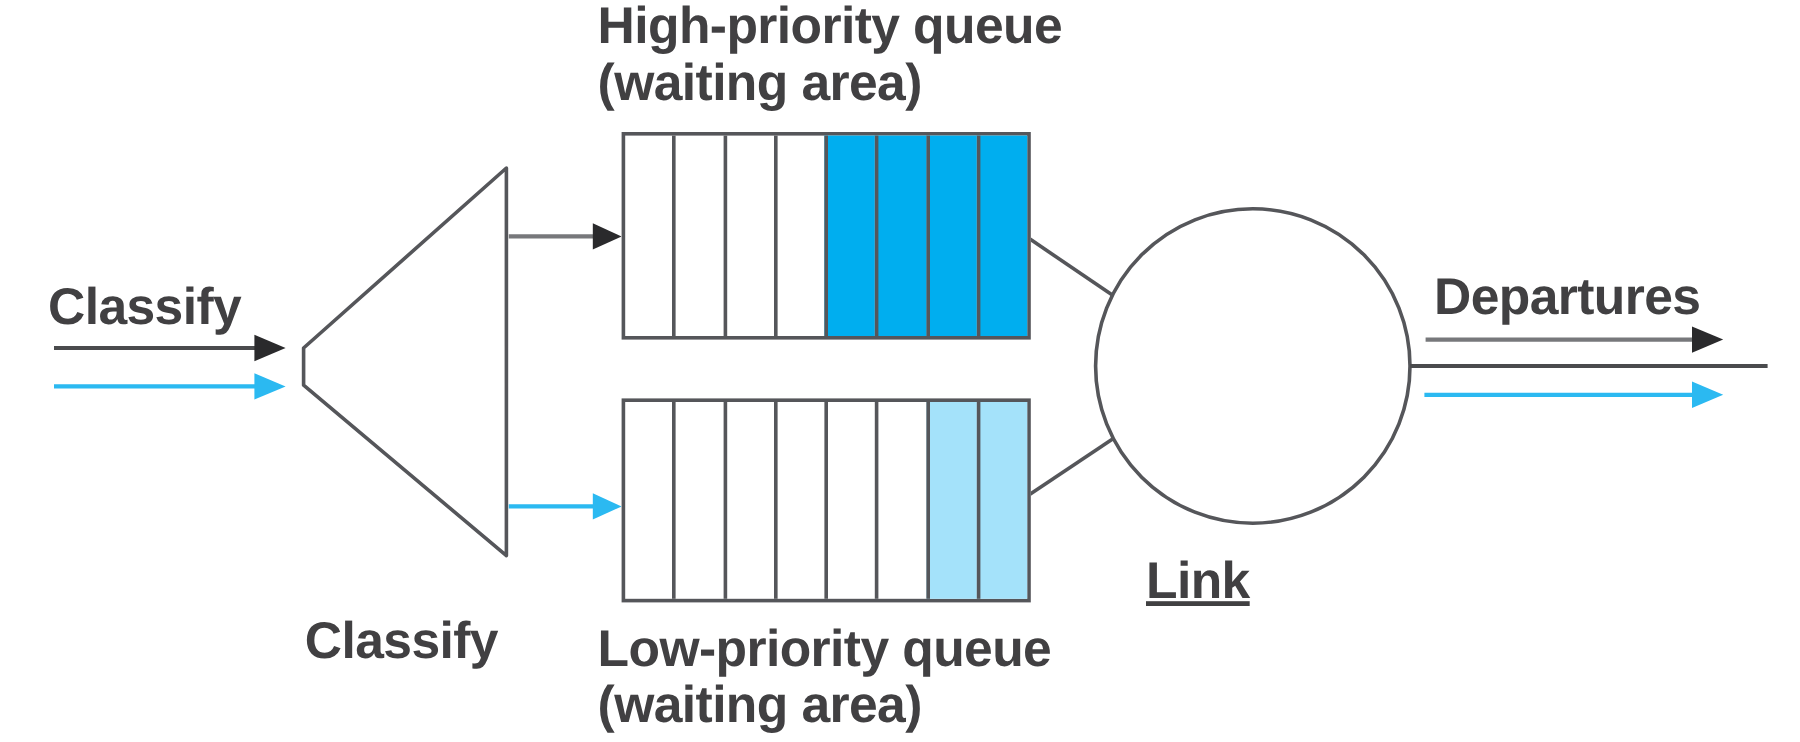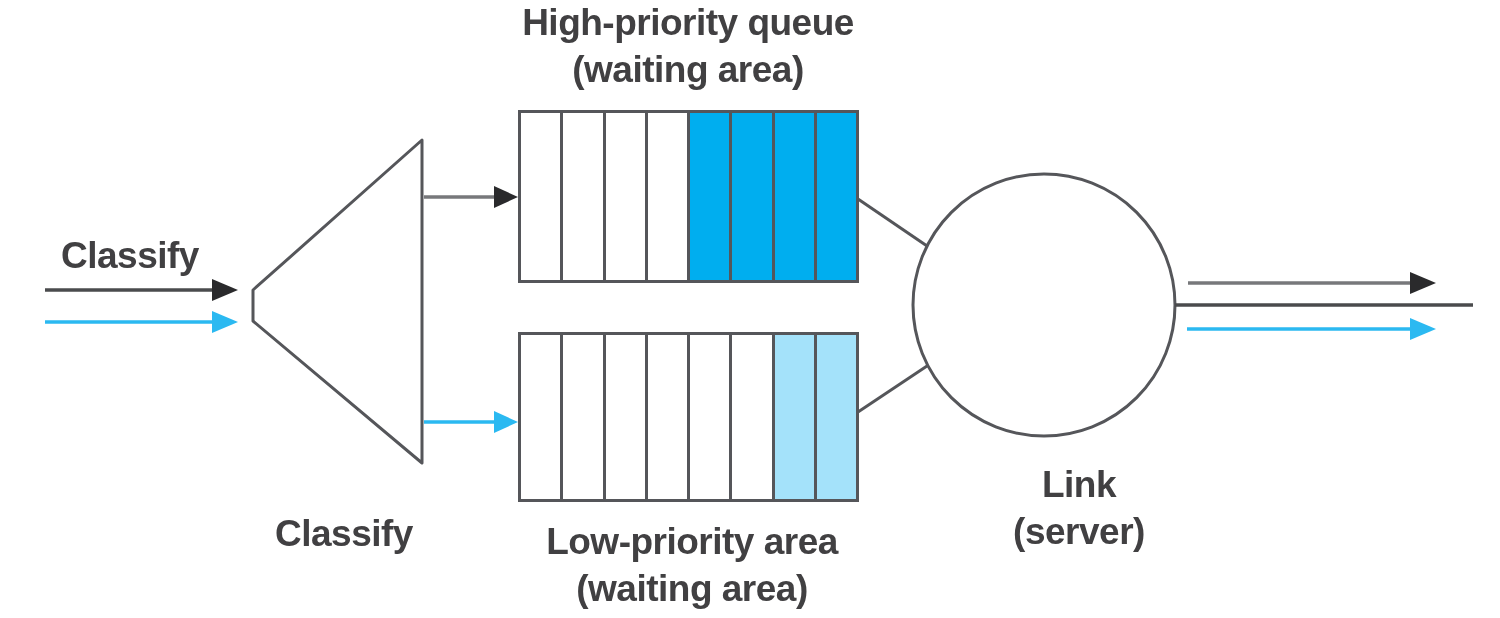--- a/index.html
+++ b/index.html
@@ -2,22 +2,22 @@
 <html><head>
 <meta charset="utf-8">
 <style>
   html,body{margin:0;padding:0;background:#ffffff;}
   .stage{
     position:relative;width:1500px;height:618px;background:#ffffff;
     overflow:hidden;font-family:"Liberation Sans",sans-serif;
   }
   .svg-layer{position:absolute;left:0;top:0;width:1500px;height:618px;}
   .label{
-    position:absolute;color:#414042;font-weight:600;font-size:37px;
-    letter-spacing:-0.5px;line-height:47px;text-align:center;
+    position:absolute;color:#414042;font-weight:600;font-size:43px;
+    letter-spacing:-0.5px;line-height:47px;
     white-space:nowrap;
   }
   .queue{
     position:absolute;display:flex;box-sizing:border-box;
     border:3px solid #55565A;background:#ffffff;
   }
   .queue .cell{flex:1 1 0;box-sizing:border-box;}
   .queue .cell + .cell{border-left:3px solid #55565A;}
 </style>
 </head>
@@ -78,23 +78,23 @@
   <div class="label" style="left:40px;top:236px;width:180px;line-height:40px;">Classify</div>
 
   <div class="label" style="left:254px;top:466px;width:180px;line-height:40px;margin-top:48px;">Classify</div>
 
   <div class="label" style="left:498px;top:-1px;width:380px;">
     <div>High-priority queue</div>
     <div>(waiting area)</div>
   </div>
 
   <div class="label" style="left:498px;top:518px;width:388px;">
-    <div>Low-priority area</div>
+    <div>Low-priority queue</div>
     <div>(waiting area)</div>
   </div>
 
-  <div class="label" style="left:989px;top:461px;width:180px;">
+  <div class="label" style="left:955px;top:461px;width:180px;text-decoration:underline;">
     <div>Link</div>
-    <div>(server)</div>
   </div>
 
+  <div class="label" style="left:1195px;top:228px;width:210px;line-height:40px;">Departures</div>
 
 </div>
 
 </body></html>

